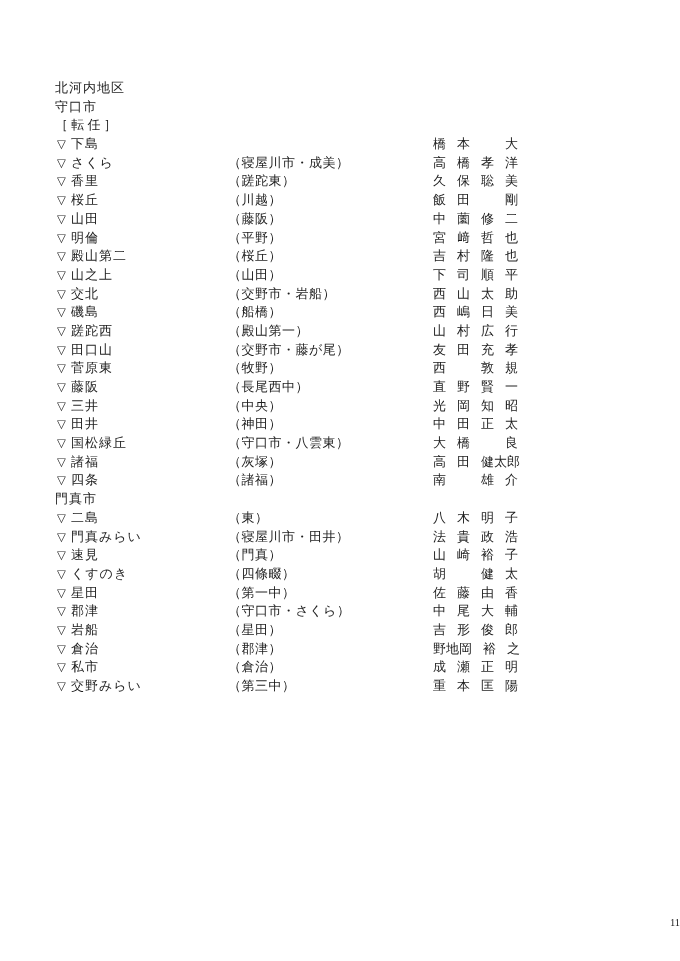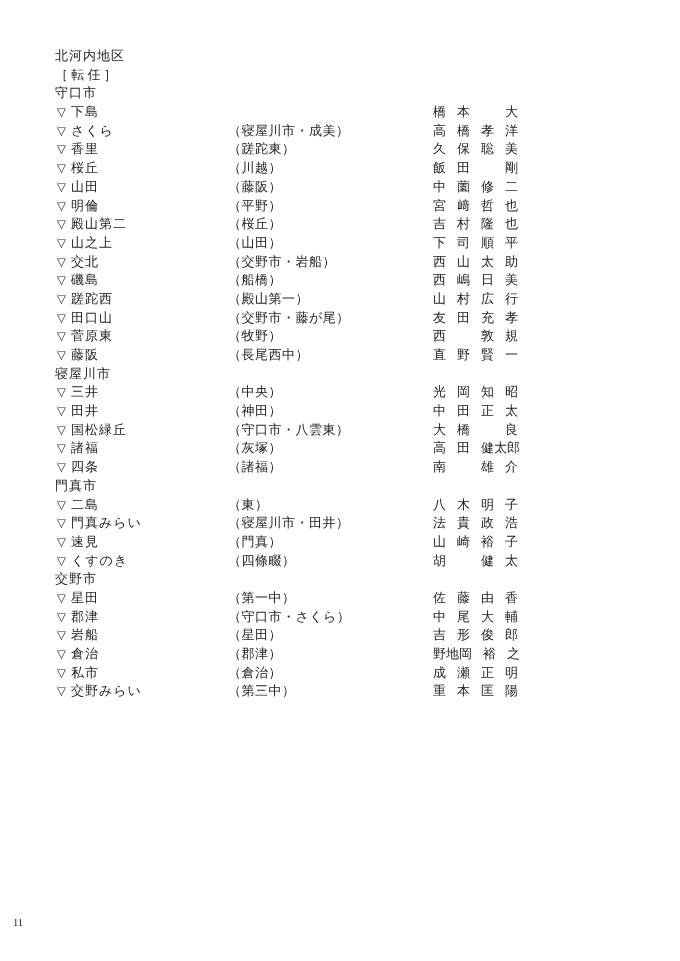--- a/index.html
+++ b/index.html
@@ -8,42 +8,42 @@
     width:680px;height:961px;
     background:#ffffff;
     font-family:"Liberation Serif","DejaVu Serif",serif;
     color:#1d1d1d;
     font-size:13px;
     overflow:hidden;
   }
   .content{position:absolute;left:55px;top:47px;width:580px;}
   .row{position:relative;height:18.7px;line-height:18.7px;white-space:nowrap;}
   .row.city{letter-spacing:1px;}
-  .row.title{letter-spacing:1px;}
+  .row.title{letter-spacing:1px;margin-top:32px;}
   .marker{position:absolute;left:2px;font-size:11.5px;}
   .school{position:absolute;left:16px;letter-spacing:1px;}
   .from{position:absolute;left:173px;letter-spacing:0.5px;}
   .name{position:absolute;left:378px;top:0;height:100%;display:flex;column-gap:11px;}
   .fam,.giv{display:inline-flex;justify-content:space-between;width:37px;}
   .fam.wide,.giv.wide{width:auto;letter-spacing:0;}
   .giv.single{justify-content:flex-end;}
   .fam.single{justify-content:flex-start;}
   .pageno{
     position:absolute;left:13px;right:0;top:917px;
-    text-align:left;font-size:10.5px;color:#1d1d1d;
+    text-align:right;font-size:10.5px;color:#1d1d1d;
   }
 </style>
 </head>
 <body>
 
 <div class="page">
   <div class="content" id="content">
     <div class="row title">北河内地区</div>
-    <div class="row section">［ 転 任 ］</div>
-  <div class="row city">守口市</div>
+    <div class="row city">守口市</div>
+  <div class="row section">［ 転 任 ］</div>
       <div class="row entry">
         <span class="marker">▽</span>
         <span class="school">下島</span>
         <span class="name">
           <span class="fam">
             <span>橋</span>
             <span>本</span>
           </span>
           <span class="giv single">
             <span>大</span>
@@ -236,21 +236,20 @@
           <span class="fam">
             <span>直</span>
             <span>野</span>
           </span>
           <span class="giv">
             <span>賢</span>
             <span>一</span>
           </span>
         </span>
       </div>
-      <div class="row city">寝屋川市</div>
       <div class="row entry">
         <span class="marker">▽</span>
         <span class="school">三井</span>
         <span class="from">（中央）</span>
         <span class="name">
           <span class="fam">
             <span>光</span>
             <span>岡</span>
           </span>
           <span class="giv">
@@ -371,21 +370,20 @@
         <span class="name">
           <span class="fam single">
             <span>胡</span>
           </span>
           <span class="giv">
             <span>健</span>
             <span>太</span>
           </span>
         </span>
       </div>
-      <div class="row city">交野市</div>
       <div class="row entry">
         <span class="marker">▽</span>
         <span class="school">星田</span>
         <span class="from">（第一中）</span>
         <span class="name">
           <span class="fam">
             <span>佐</span>
             <span>藤</span>
           </span>
           <span class="giv">

